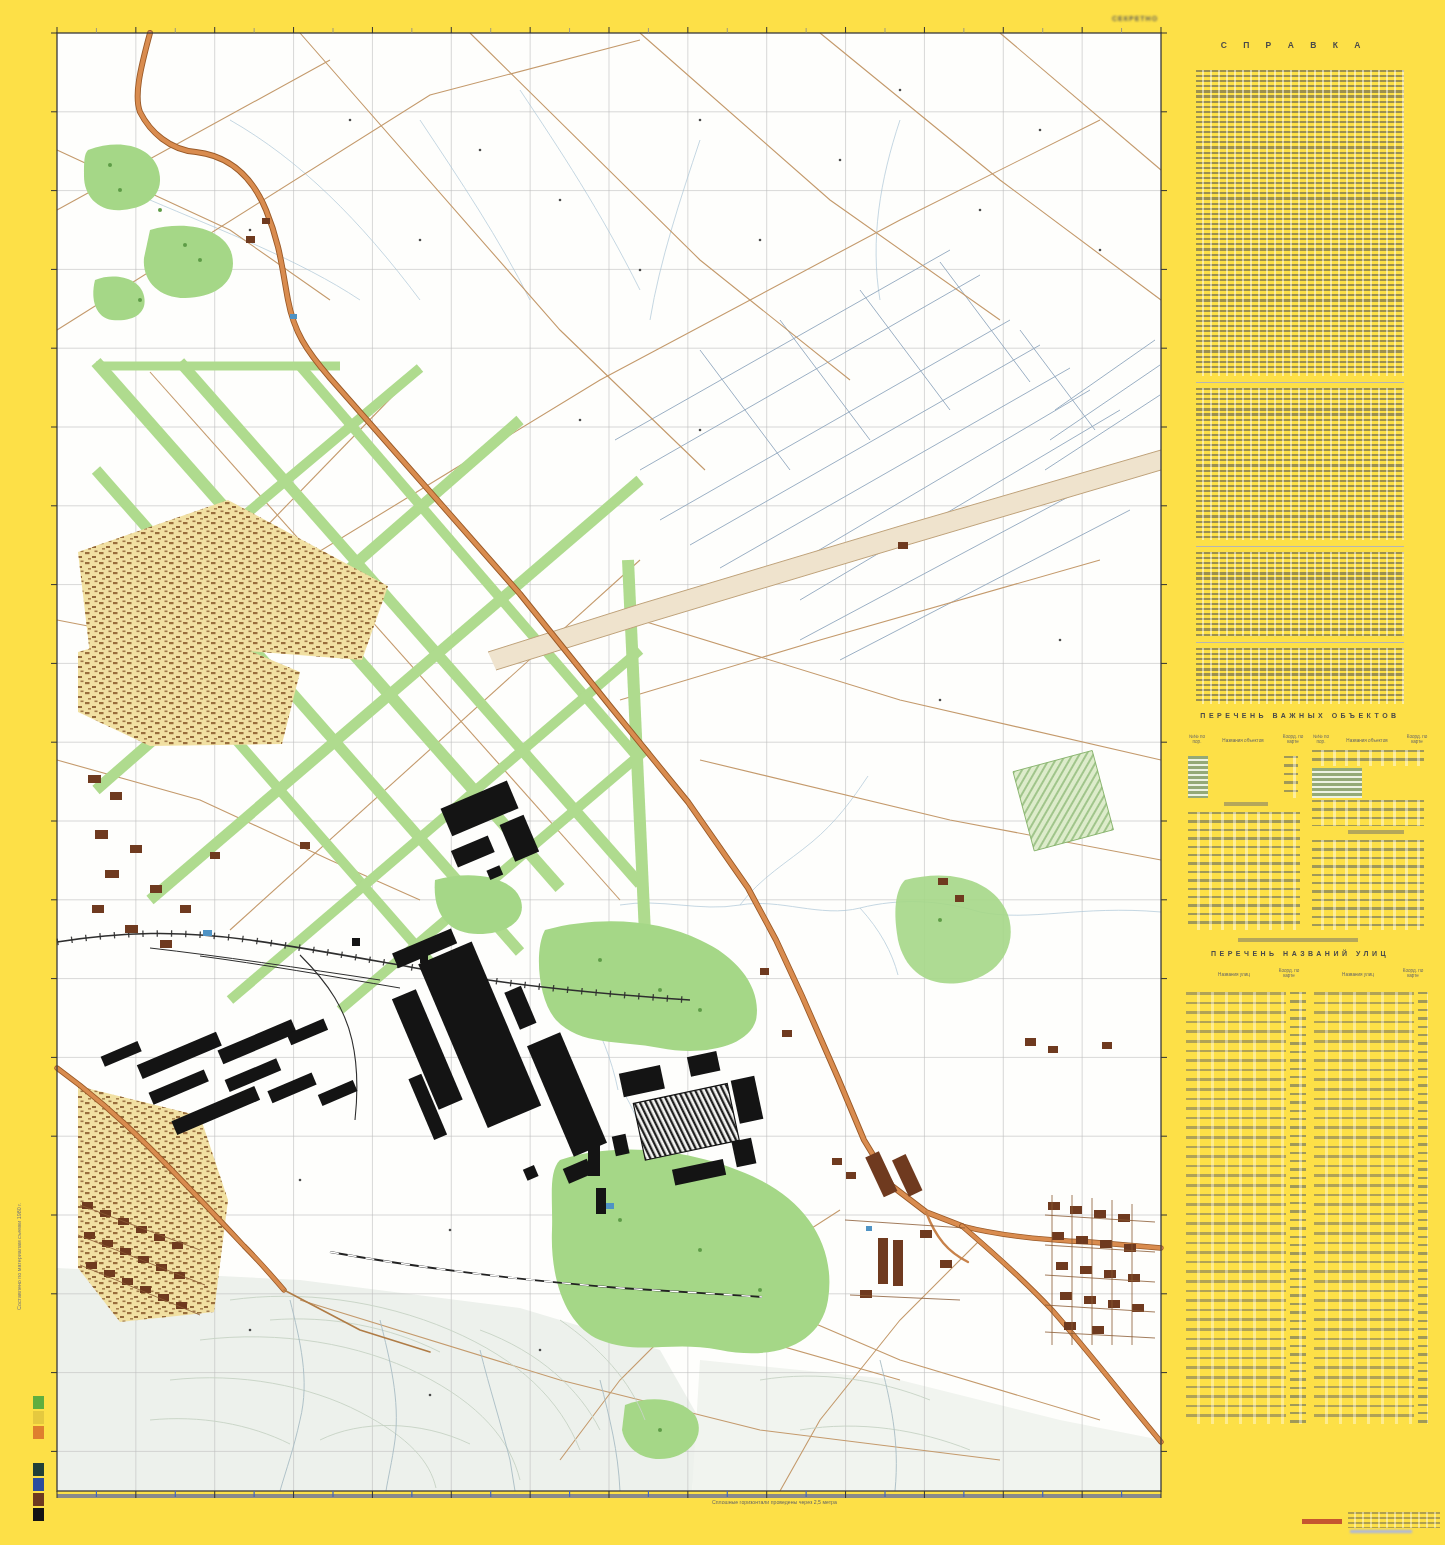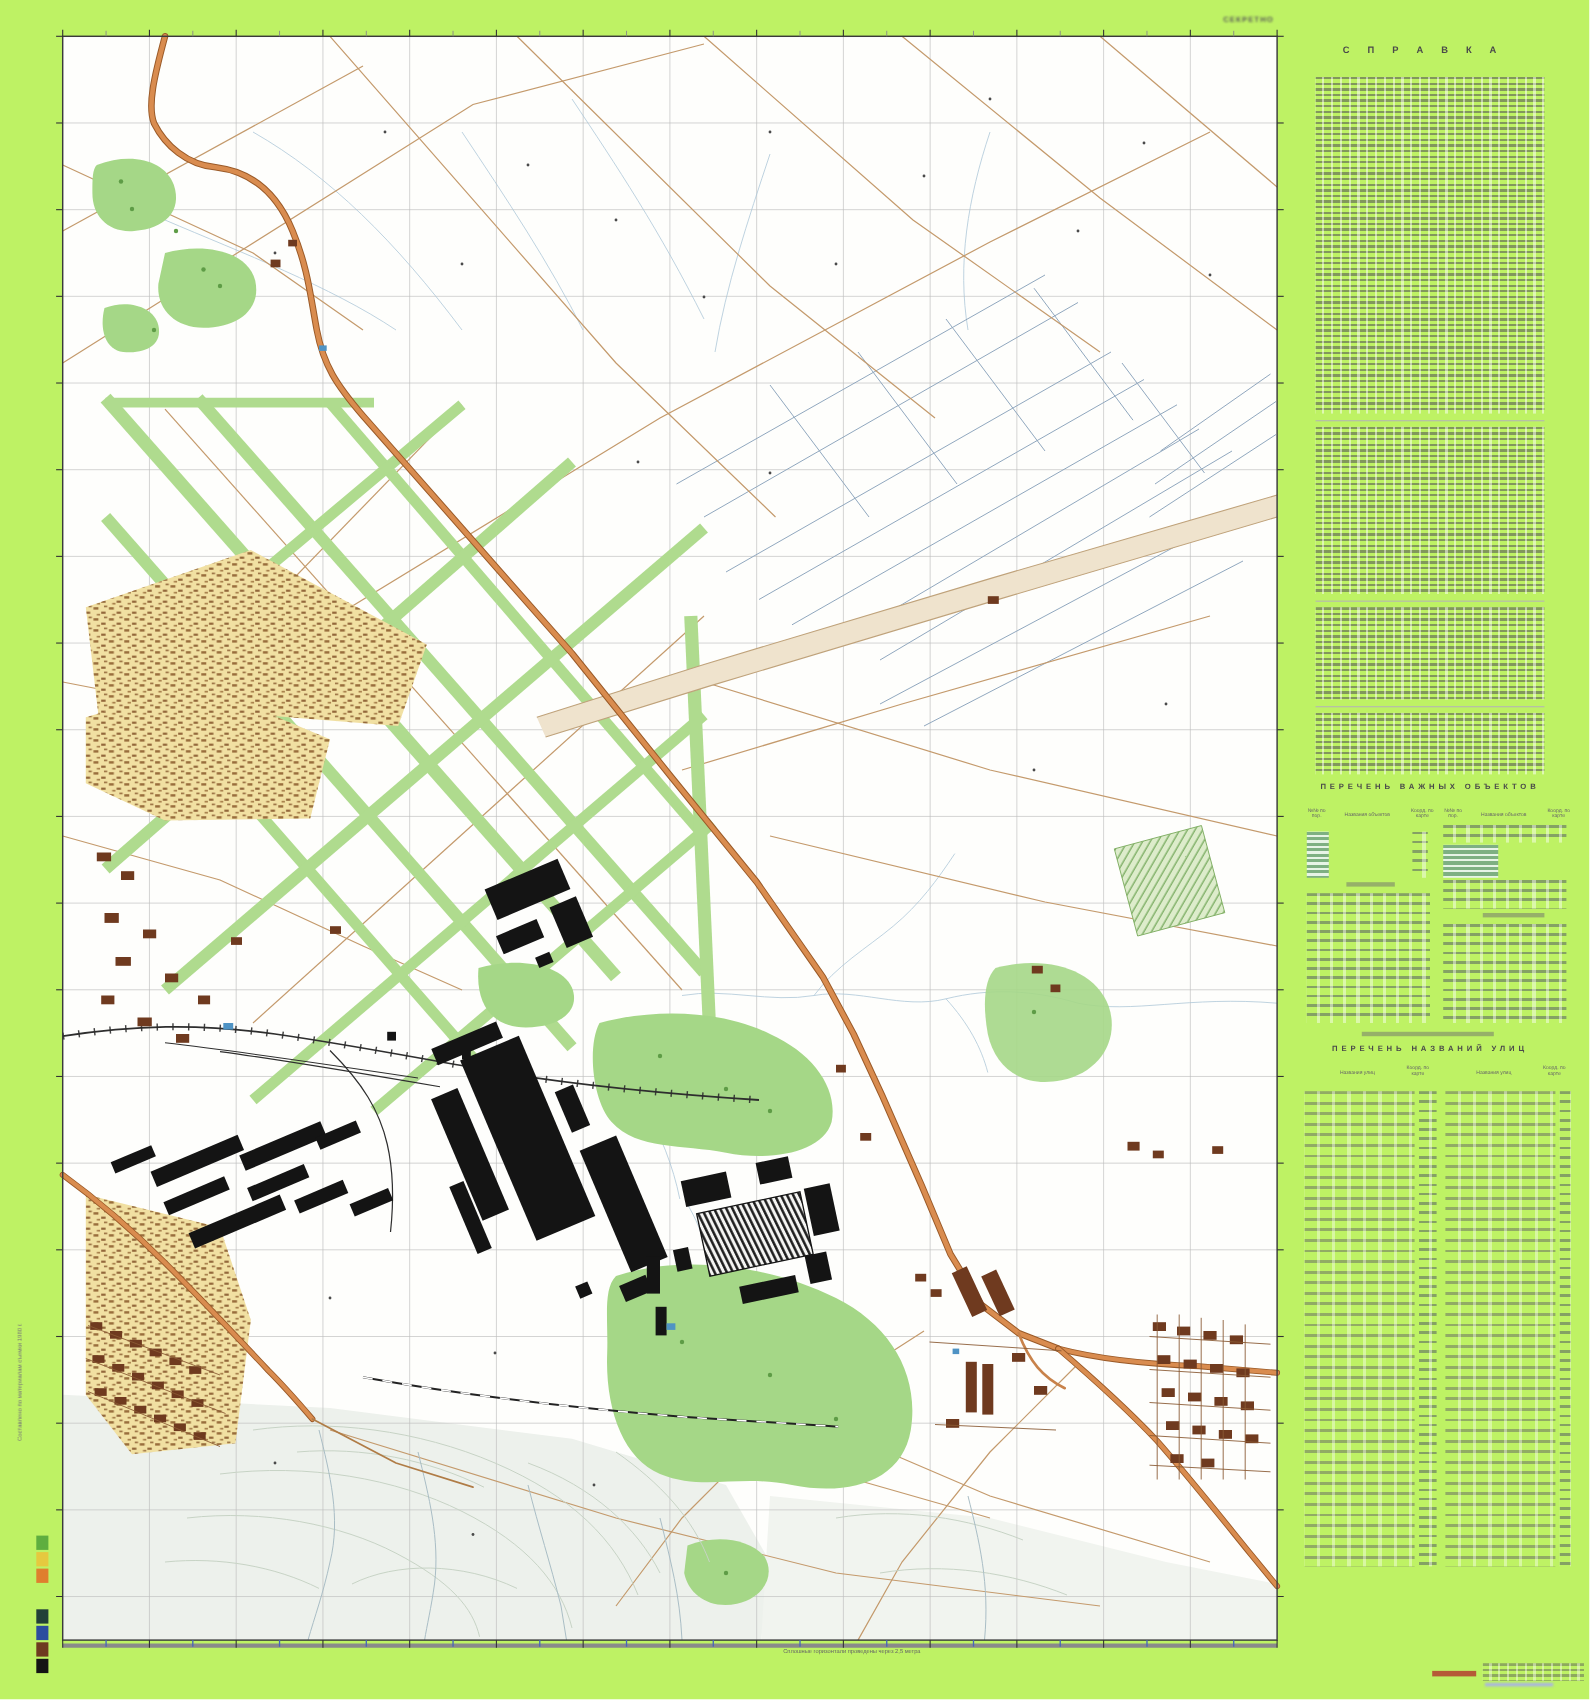--- a/index.html
+++ b/index.html
@@ -1,16 +1,16 @@
 <!DOCTYPE html>
 <html><head>
 <meta charset="utf-8">
 <style>
   html,body{margin:0;padding:0;background:#ffffff;}
-  #page{position:relative;width:1445px;height:1545px;background:#bef264;overflow:hidden;
+  #page{position:relative;width:1445px;height:1545px;background:#fde047;overflow:hidden;
         font-family:"Liberation Sans", sans-serif;color:#555;}
   .abs{position:absolute;}
   
   .sb-title{font-size:8.5px;font-weight:bold;letter-spacing:7px;color:#4a4a4a;text-align:center;filter:blur(.5px);}
   .tbl-title{font-size:7px;font-weight:bold;letter-spacing:3.5px;color:#4a4a4a;text-align:center;filter:blur(.55px);white-space:nowrap;}
   .colhead{font-size:4.6px;line-height:5px;color:#666;text-align:center;filter:blur(.5px);}
   .tiny-note{font-size:5.2px;color:#666;filter:blur(.45px);white-space:nowrap;}
   .vert-note{font-size:5.4px;color:#777;filter:blur(.5px);transform:rotate(-90deg);transform-origin:left top;white-space:nowrap;}
   .class-label{font-size:7px;font-weight:bold;color:#5a5a5a;letter-spacing:1px;filter:blur(.8px);}
   

